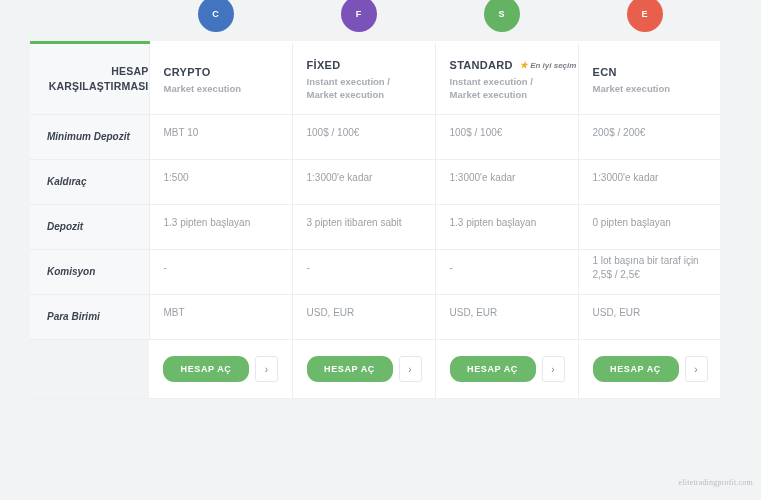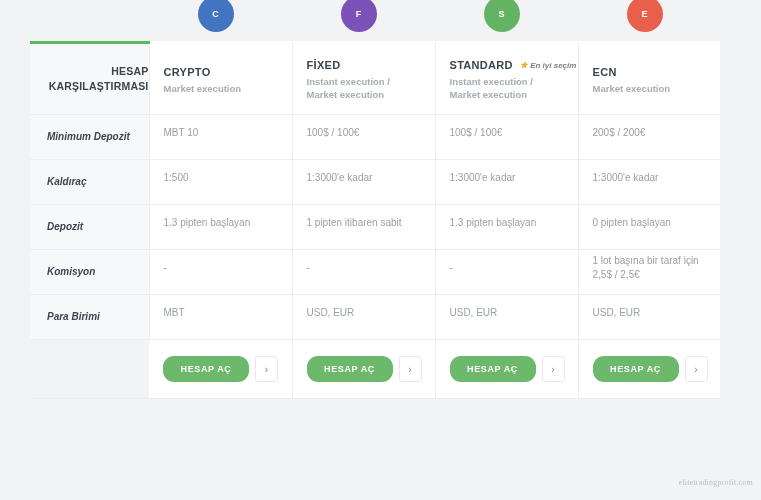--- a/index.html
+++ b/index.html
@@ -241,21 +241,21 @@
     <tr class="body-row">
       <td class="cell-label">Kaldıraç</td>
       <td class="cell-val">1:500</td>
       <td class="cell-val">1:3000'e kadar</td>
       <td class="cell-val">1:3000'e kadar</td>
       <td class="cell-val">1:3000'e kadar</td>
     </tr>
     <tr class="body-row">
       <td class="cell-label">Depozit</td>
       <td class="cell-val">1.3 pipten başlayan</td>
-      <td class="cell-val">1 pipten itibaren sabit</td>
+      <td class="cell-val">3 pipten itibaren sabit</td>
       <td class="cell-val">1.3 pipten başlayan</td>
       <td class="cell-val">0 pipten başlayan</td>
     </tr>
     <tr class="body-row">
       <td class="cell-label">Komisyon</td>
       <td class="cell-val">-</td>
       <td class="cell-val">-</td>
       <td class="cell-val">-</td>
       <td class="cell-val">1 lot başına bir taraf için 2,5$ / 2,5€</td>
     </tr>

